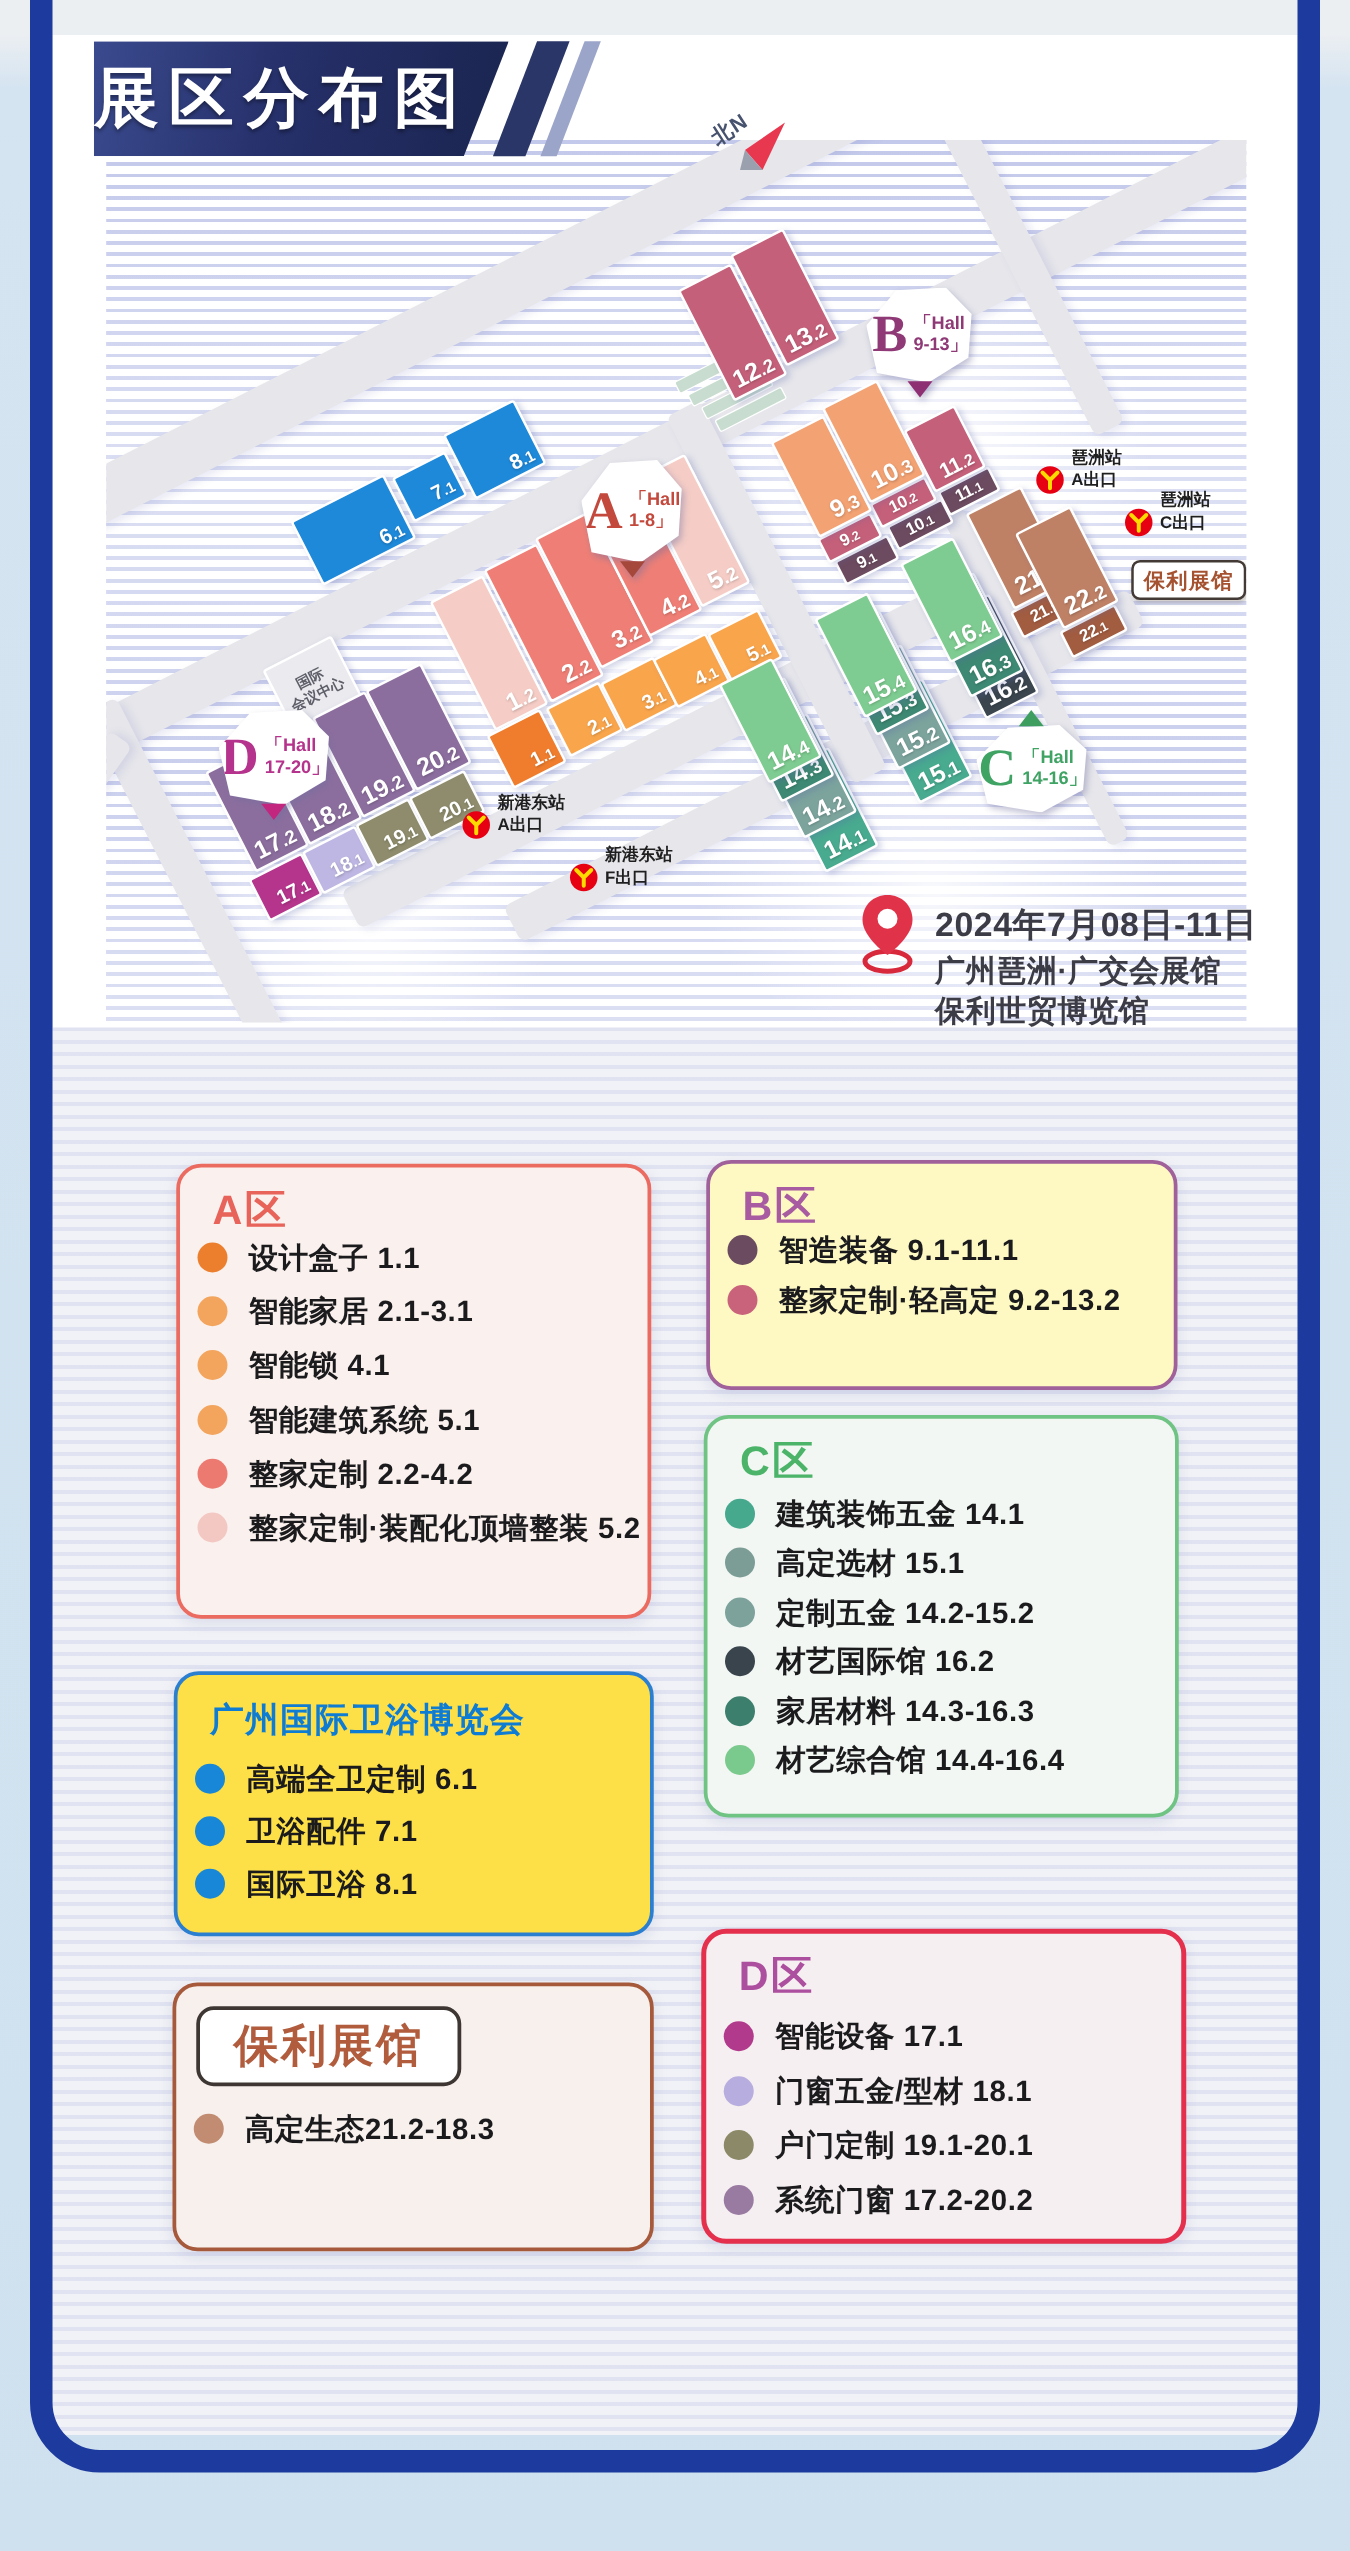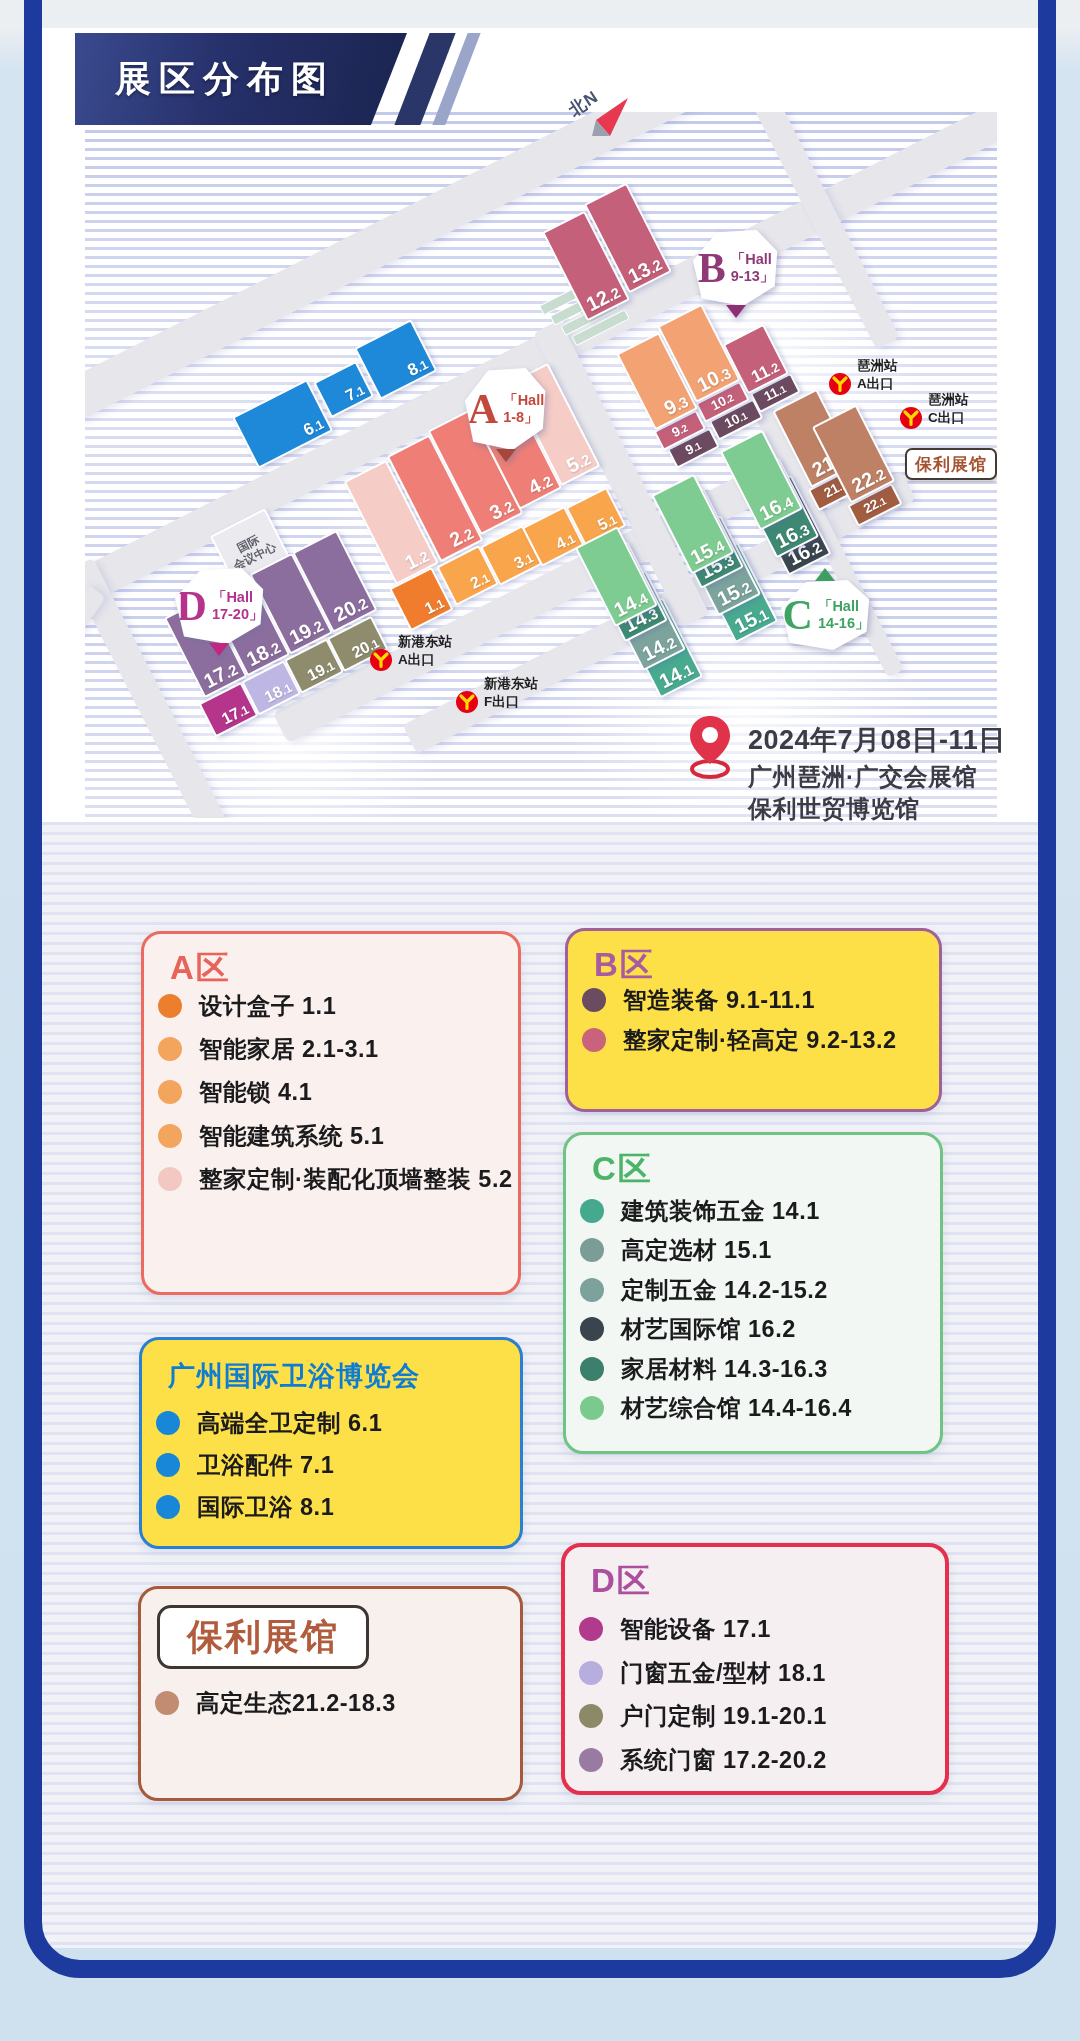--- a/index.html
+++ b/index.html
@@ -8,21 +8,21 @@
     font-family:"Liberation Sans",sans-serif;
     background:linear-gradient(180deg,#ECEFF2 0px,#ECEFF2 26px,#D5E4F1 70px,#CFE1EF 100%);
   }
   .card-bg{position:absolute;left:42px;top:28px;width:996px;height:1920px;background:#fff;border-radius:0 0 34px 34px;}
   .frame{position:absolute;left:24px;top:-80px;width:996px;height:2022px;border:18px solid #1D3A9E;border-radius:56px;pointer-events:none;z-index:60;}
   
   .banner{position:absolute;left:75px;top:33px;width:332px;height:92px;z-index:5;
     background:linear-gradient(100deg,#3A4A8E 0%,#26306A 45%,#1B2550 100%);
     clip-path:polygon(0 0,100% 0,calc(100% - 36px) 100%,0 100%);
     display:flex;align-items:center;}
-  .banner-title{font-family:Liberation Sans, sans-serif;font-weight:700;font-size:36px;color:#fff;letter-spacing:8px;padding-left:40px;text-shadow:0 2px 3px rgba(0,0,0,.35);}
+  .banner-title{font-family:Liberation Sans, sans-serif;font-weight:700;font-size:52px;color:#fff;letter-spacing:8px;text-shadow:0 2px 3px rgba(0,0,0,.35);}
   .hstripe{position:absolute;top:33px;height:92px;z-index:5;}
   .hstripe.s1{left:412px;width:26px;background:#2A3568;transform:skewX(-21deg);}
   .hstripe.s2{left:450px;width:13px;background:#9BA5C9;transform:skewX(-21deg);}
   
   .map{position:absolute;left:85px;top:112px;width:912px;height:706px;overflow:hidden;
     background:repeating-linear-gradient(180deg,rgba(130,142,213,.5) 0px,rgba(130,142,213,.5) 3px,rgba(255,255,255,0) 3px,rgba(255,255,255,0) 9px);}
   .map-fade{position:absolute;inset:0;background:linear-gradient(180deg,rgba(255,255,255,.05) 0%,rgba(255,255,255,.45) 40%,rgba(255,255,255,.15) 70%,rgba(255,255,255,.45) 100%);}
   .wash{position:absolute;background:radial-gradient(ellipse at center,rgba(255,255,255,.85) 0%,rgba(255,255,255,0) 70%);}
   #iso{position:absolute;left:65px;top:448px;width:0;height:0;transform:rotate(-27deg);transform-origin:0 0;}
   .road{position:absolute;background:#E6E6EB;border-radius:6px;box-shadow:3px 4px 7px rgba(110,120,185,.16);}
@@ -340,26 +340,30 @@
         </div>
         <div class="litem" style="height: 43.3px;">
           <span class="ldot" style="background: rgb(243, 165, 94);"></span>
           <span class="llab">智能锁 4.1</span>
         </div>
         <div class="litem" style="height: 43.3px;">
           <span class="ldot" style="background: rgb(243, 165, 94);"></span>
           <span class="llab">智能建筑系统 5.1</span>
         </div>
         <div class="litem" style="height: 43.3px;">
+          <span class="ldot" style="background: rgb(236, 122, 113);"></span>
+          <span class="llab">整家定制 2.2-4.2</span>
+        </div>
+        <div class="litem" style="height: 43.3px;">
           <span class="ldot" style="background: rgb(243, 200, 195);"></span>
           <span class="llab">整家定制·装配化顶墙整装 5.2</span>
         </div>
       </div>
     </div>
-    <div class="lbox" style="left: 565px; top: 928px; width: 371px; height: 178px; border: 3px solid rgb(160, 96, 154); background: #fde047;">
+    <div class="lbox" style="left: 565px; top: 928px; width: 371px; height: 178px; border: 3px solid rgb(160, 96, 154); background: #fef9c3;">
       <span class="lbox-title" style="color: rgb(168, 91, 160);">B区</span>
       <div class="litems" style="top: 49px;">
         <div class="litem" style="height: 40px;">
           <span class="ldot" style="background: rgb(107, 75, 95);"></span>
           <span class="llab">智造装备 9.1-11.1</span>
         </div>
         <div class="litem" style="height: 40px;">
           <span class="ldot" style="background: rgb(201, 99, 124);"></span>
           <span class="llab">整家定制·轻高定 9.2-13.2</span>
         </div>

